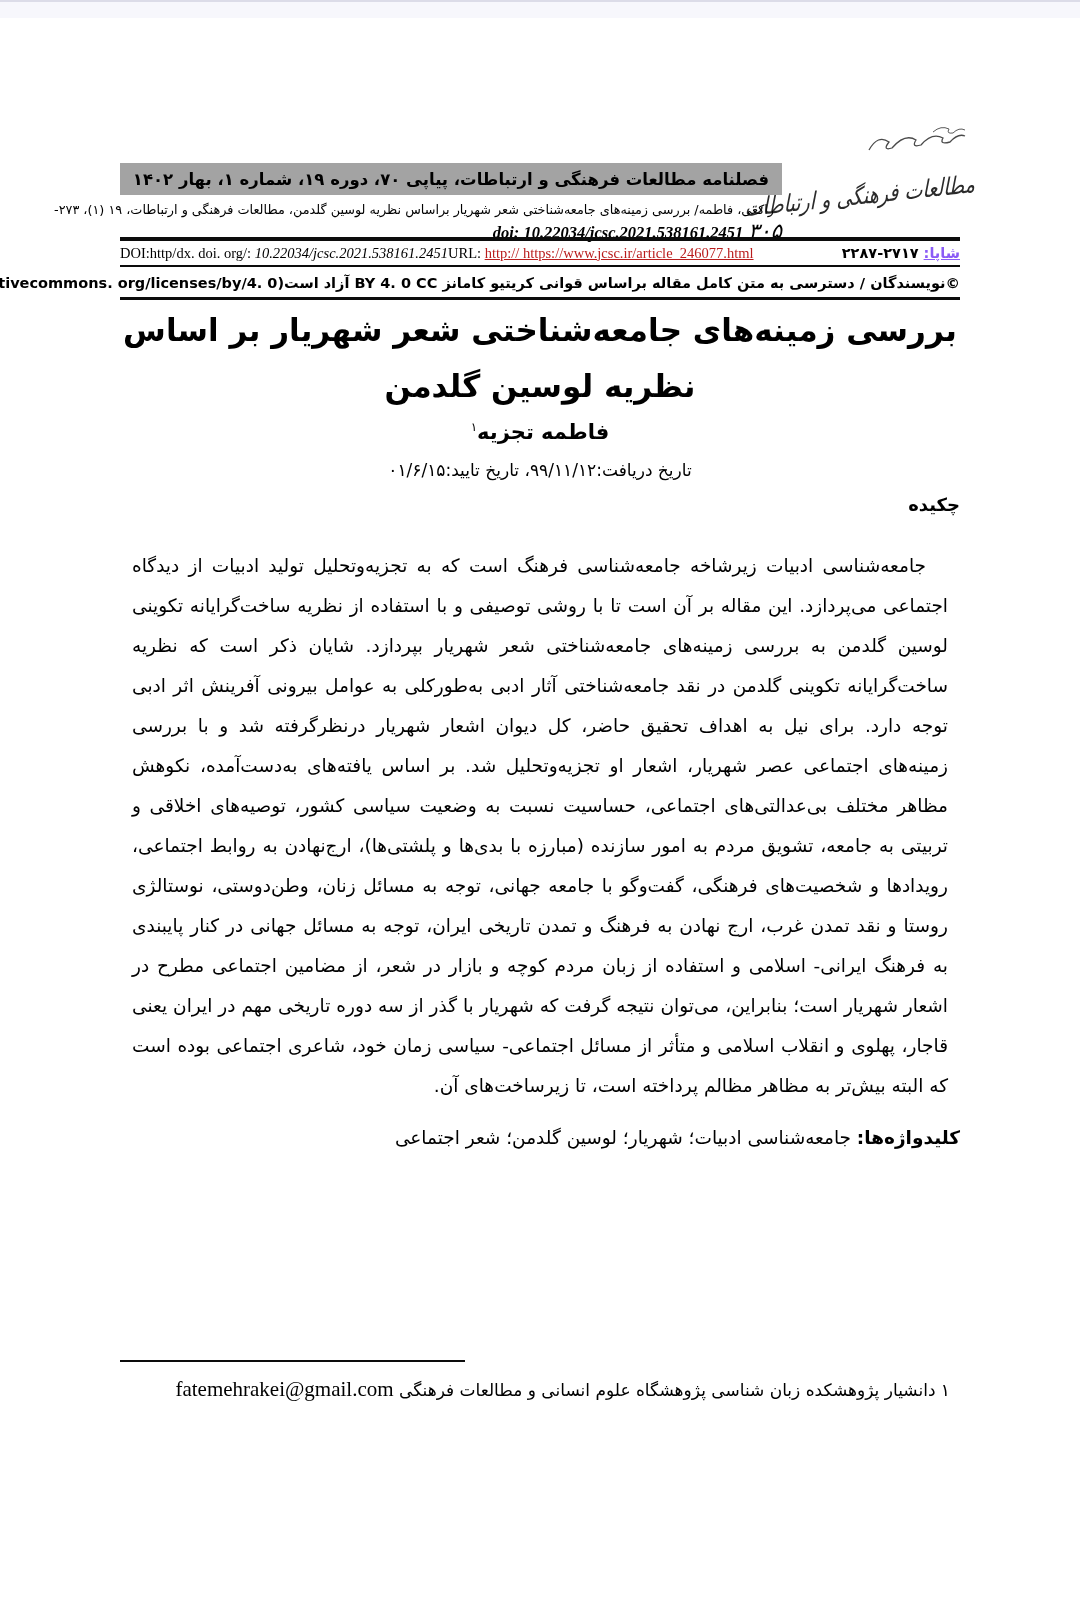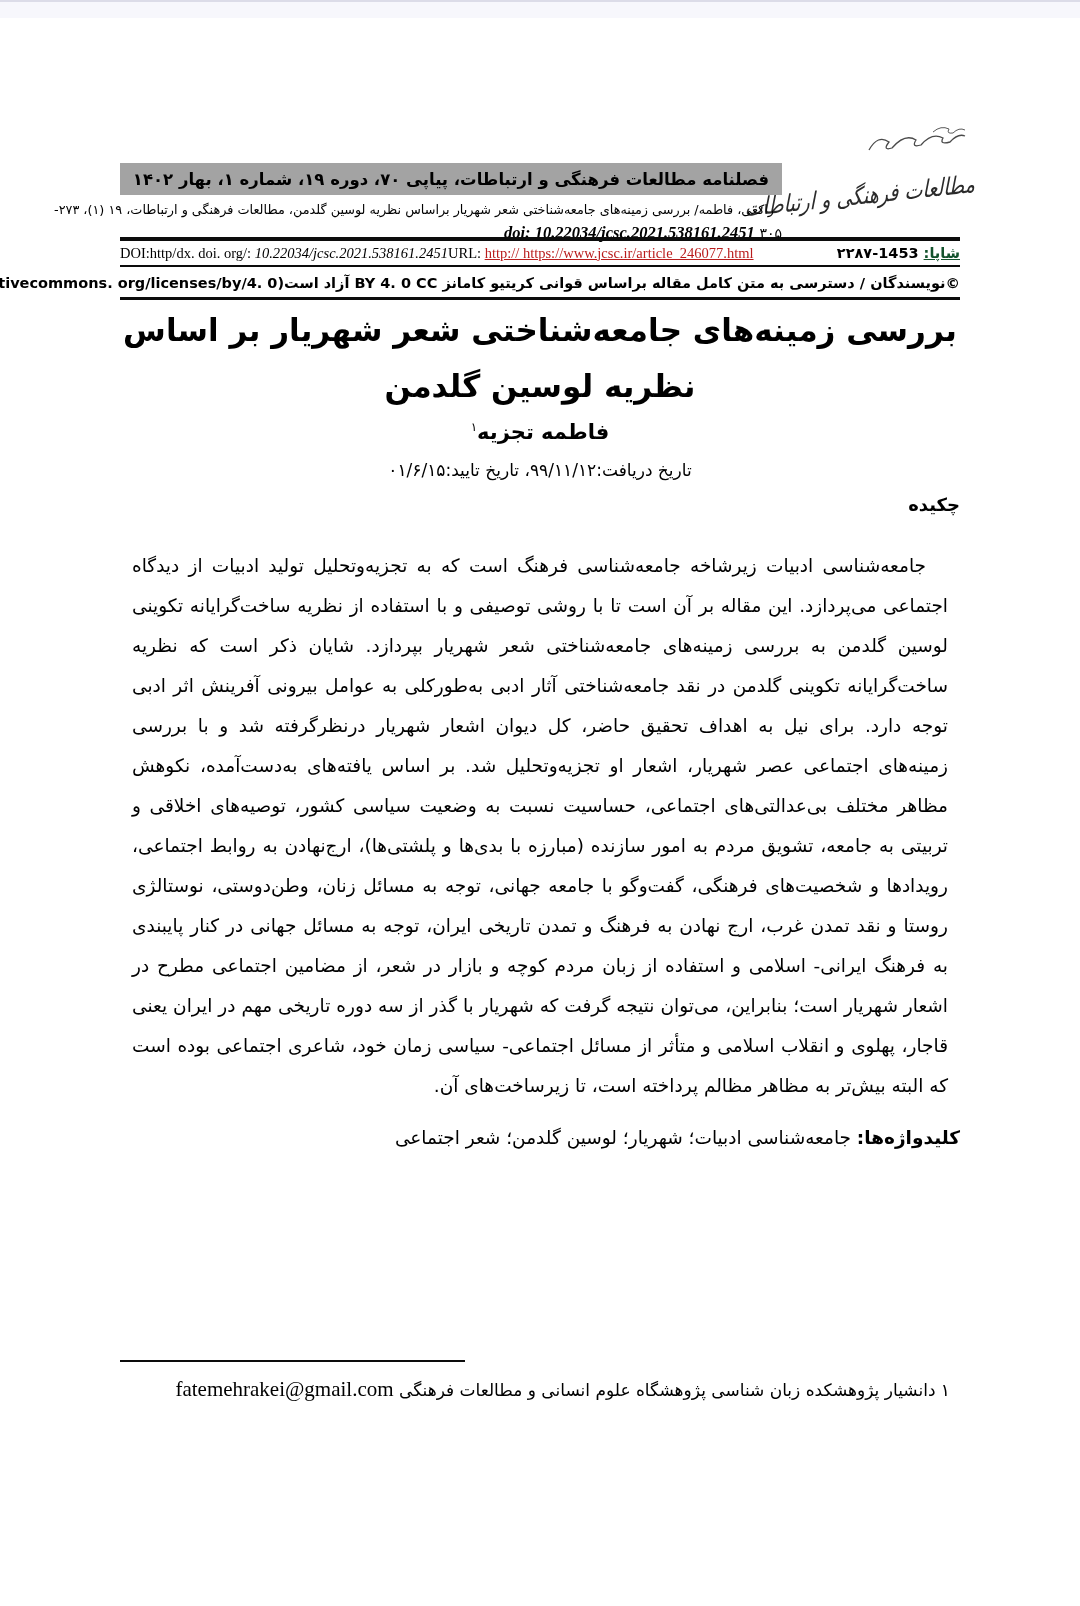--- a/index.html
+++ b/index.html
@@ -31,21 +31,21 @@
   }
   .citation{
     position:absolute;left:112px;top:188px;width:662px;
     direction:rtl;font-size:12.8px;white-space:nowrap;
     text-align:justify;text-align-last:justify;line-height:24px;margin-top:10px;
   }
   .doi-line{
     position:absolute;left:120px;top:214px;width:662px;
     direction:rtl;text-align:right;font-size:15px;line-height:22px;
   }
-  .doi-line .page-end{font-size:14px;}
+  .doi-line .page-end{font-size:21px;font-style:italic;}
   .doi-block{
     direction:ltr;display:inline-block;
     font-family:"Liberation Serif","DejaVu Serif",serif;
     font-style:italic;font-weight:bold;font-size:16.5px;margin-top:8px;
   }
   
   .rule{position:absolute;left:120px;width:840px;background:#0c0c0c;}
   .rule-1{top:237px;height:4px;}
   .rule-2{top:265px;height:2px;}
   .rule-3{top:297px;height:3px;}
@@ -54,21 +54,21 @@
     position:absolute;left:120px;top:242px;width:840px;height:22px;
     display:flex;justify-content:space-between;align-items:center;
   }
   .meta-left{
     direction:ltr;font-family:"Liberation Serif","DejaVu Serif",serif;
     font-size:14.5px;white-space:nowrap;
   }
   .meta-left .doi-italic{font-style:italic;}
   .link{color:#b91c1c;text-decoration:underline;cursor:pointer;}
   .meta-right{direction:rtl;font-size:14.5px;font-weight:bold;white-space:nowrap;}
-  .issn-label{color:#14532d;text-decoration:underline;margin-left:5px;}
+  .issn-label{color:#8b5cf6;text-decoration:underline;margin-left:5px;}
   
   .license{
     position:absolute;left:120px;top:271px;width:840px;
     direction:rtl;text-align:center;font-weight:bold;font-size:14.5px;
     white-space:nowrap;line-height:24px;
   }
   
   .title-1,.title-2{
     position:absolute;left:120px;width:840px;direction:rtl;text-align:center;
     font-weight:800;font-size:31px;white-space:nowrap;
@@ -134,21 +134,21 @@
   <span class="page-end">۳۰۵</span>
   <span class="doi-block"><span>doi:</span> <span>10.22034/jcsc.2021.538161.2451</span></span>
 </div>
 
 <div class="rule rule-1"></div>
 
 <div class="meta-row">
   <div class="meta-left"><span>DOI:http/dx. doi. org/: </span><span class="doi-italic">10.22034/jcsc.2021.538161.2451</span><span>URL: </span><a class="link">http:// https://www.jcsc.ir/article_246077.html</a>
   </div>
   <div class="meta-right">
-    <a class="issn-label link">شاپا:</a><span>1453-۲۲۸۷</span>
+    <a class="issn-label link">شاپا:</a><span>۲۷۱۷-۲۲۸۷</span>
   </div>
 </div>
 
 <div class="rule rule-2"></div>
 
 <div class="license">©نویسندگان / دسترسی به متن کامل مقاله براساس قوانی کریتیو کامانز BY 4. 0 CC آزاد است(https://creativecommons. org/licenses/by/4. 0)</div>
 
 <div class="rule rule-3"></div>
 
 <div class="title-1">بررسی زمینه‌های جامعه‌شناختی شعر شهریار بر اساس</div>

